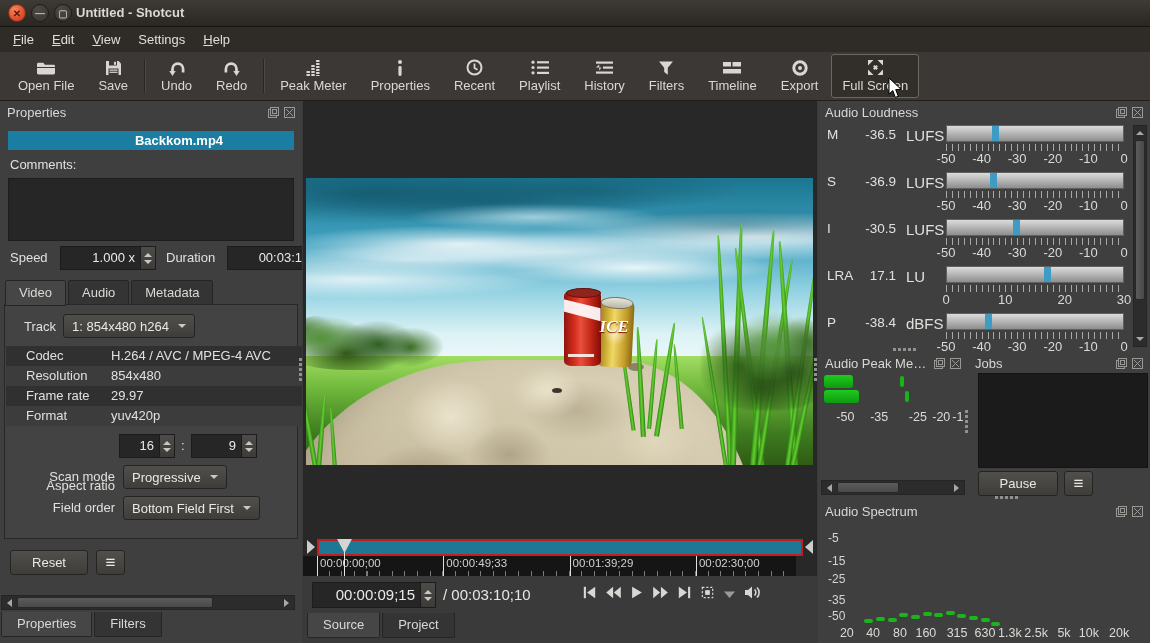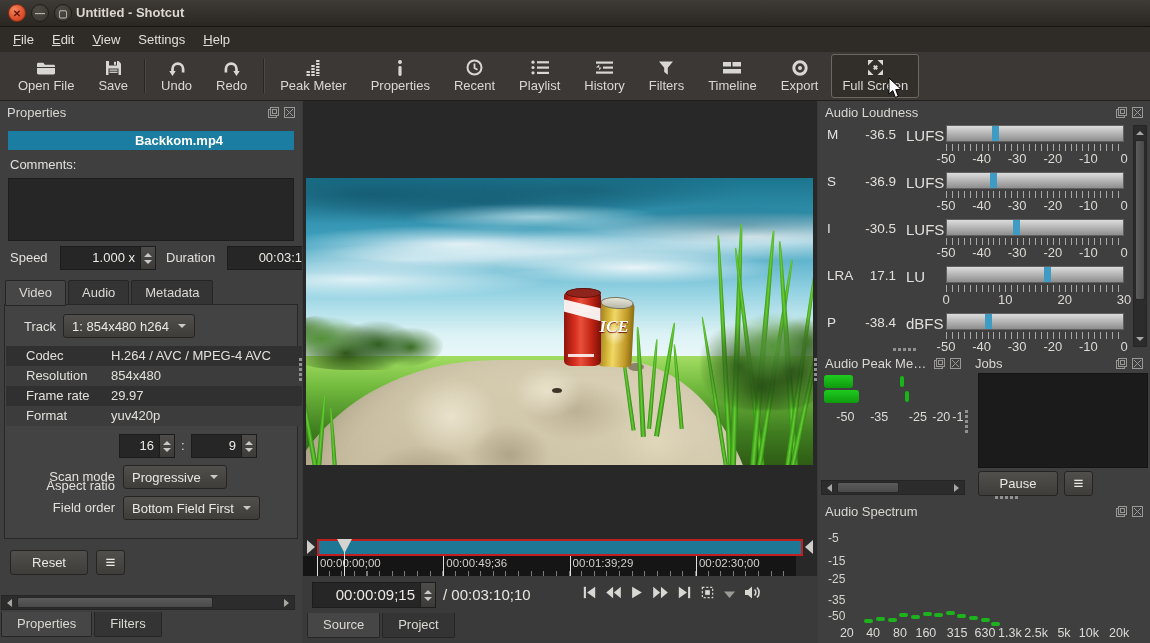--- a/index.html
+++ b/index.html
@@ -526,21 +526,21 @@
 <div id="scrubzone">
   <div id="scrubbar"></div>
   <div class="inmark"></div>
   <div class="outmark"></div>
   <div id="playhead"></div>
   <div id="playline"></div>
   <div id="ruler">
       <div class="rtick" style="left: 14px;"></div>
       <div class="rlabel" style="left: 17px;">00:00:00;00</div>
       <div class="rtick" style="left: 140.3px;"></div>
-      <div class="rlabel" style="left: 143.3px;">00:00:49;36</div>
+      <div class="rlabel" style="left: 143.3px;">00:00:49;33</div>
       <div class="rtick" style="left: 266.6px;"></div>
       <div class="rlabel" style="left: 269.6px;">00:01:39;29</div>
       <div class="rtick" style="left: 392.9px;"></div>
       <div class="rlabel" style="left: 395.9px;">00:02:30;00</div>
     </div>
 </div>
 
 <div id="transport">
   <div class="spin" id="pos-spin">
       <span class="val">00:00:09;15</span>

